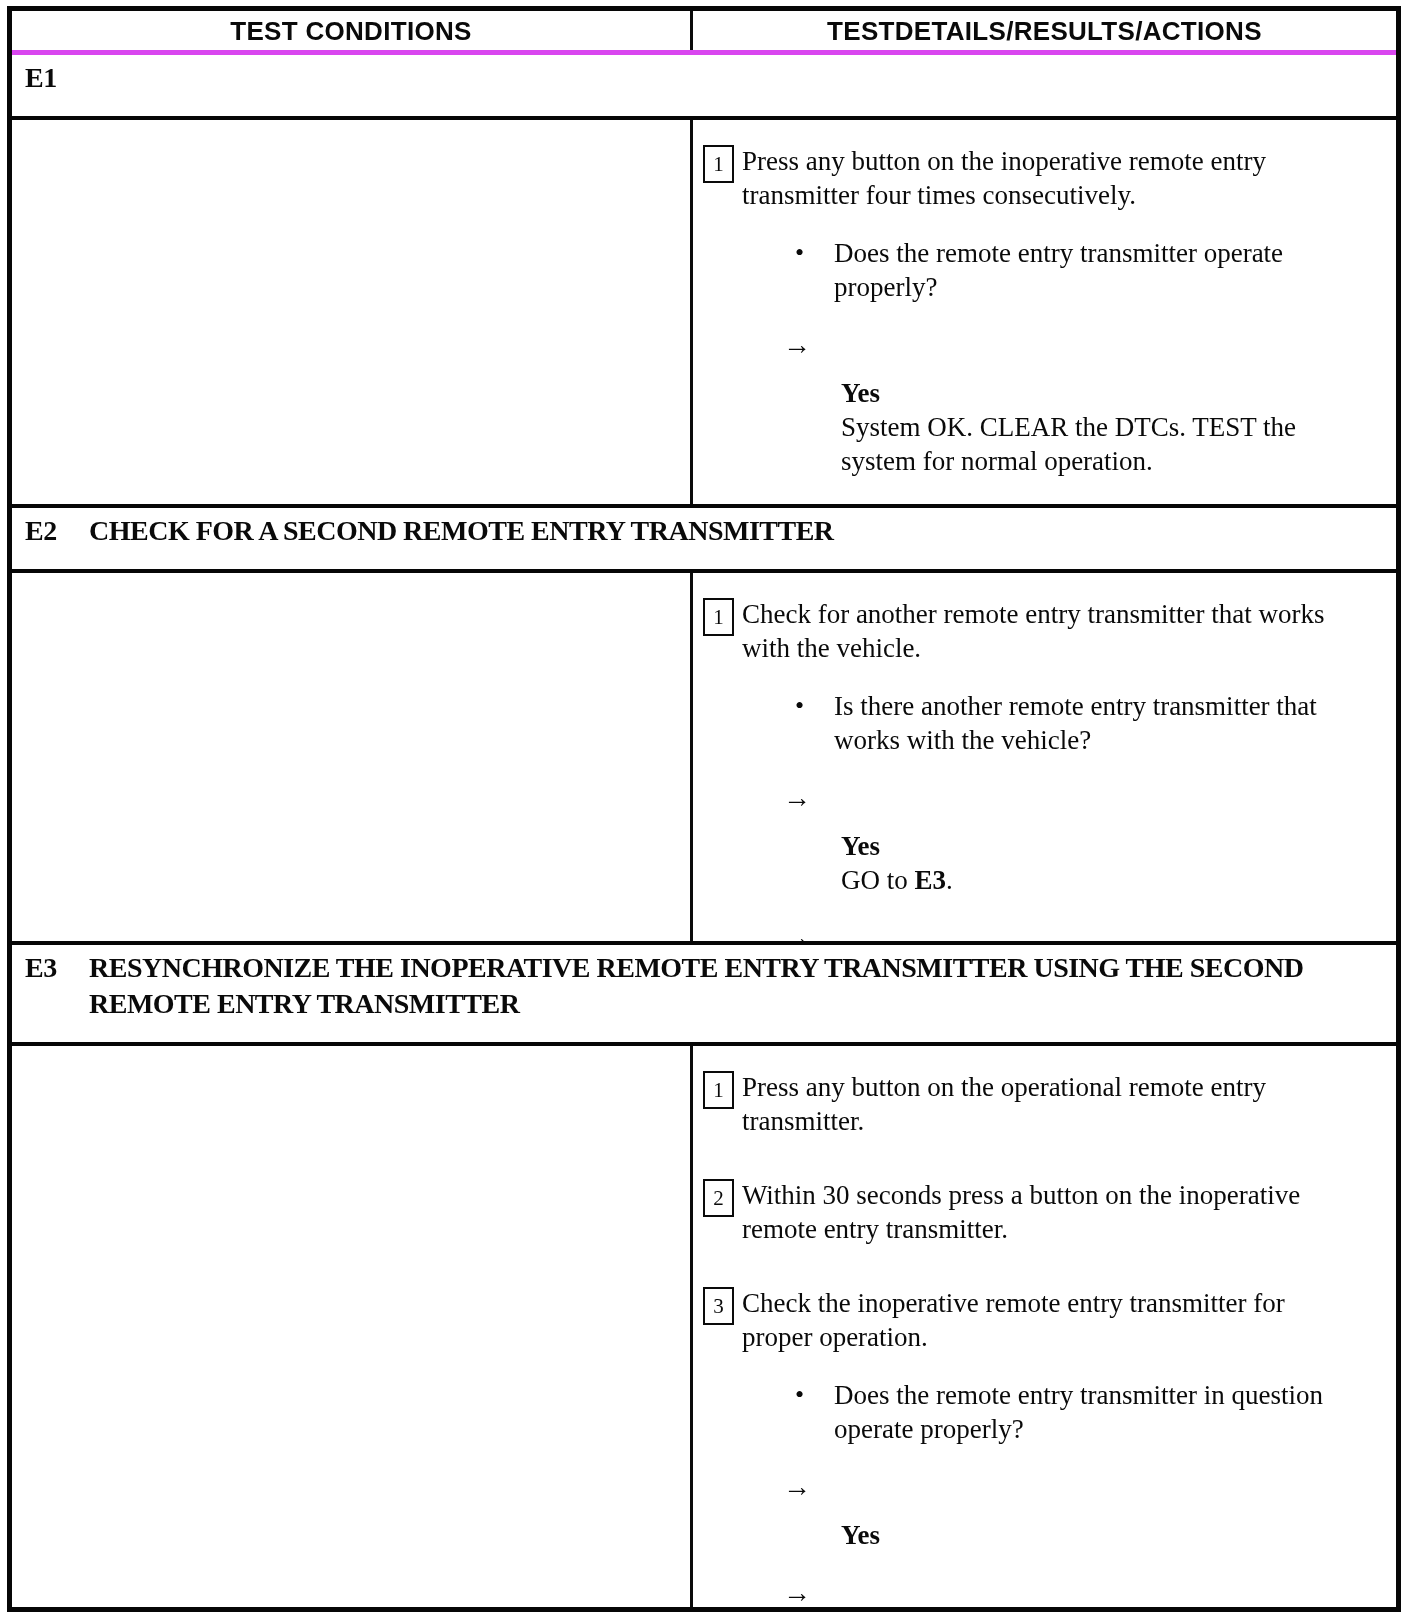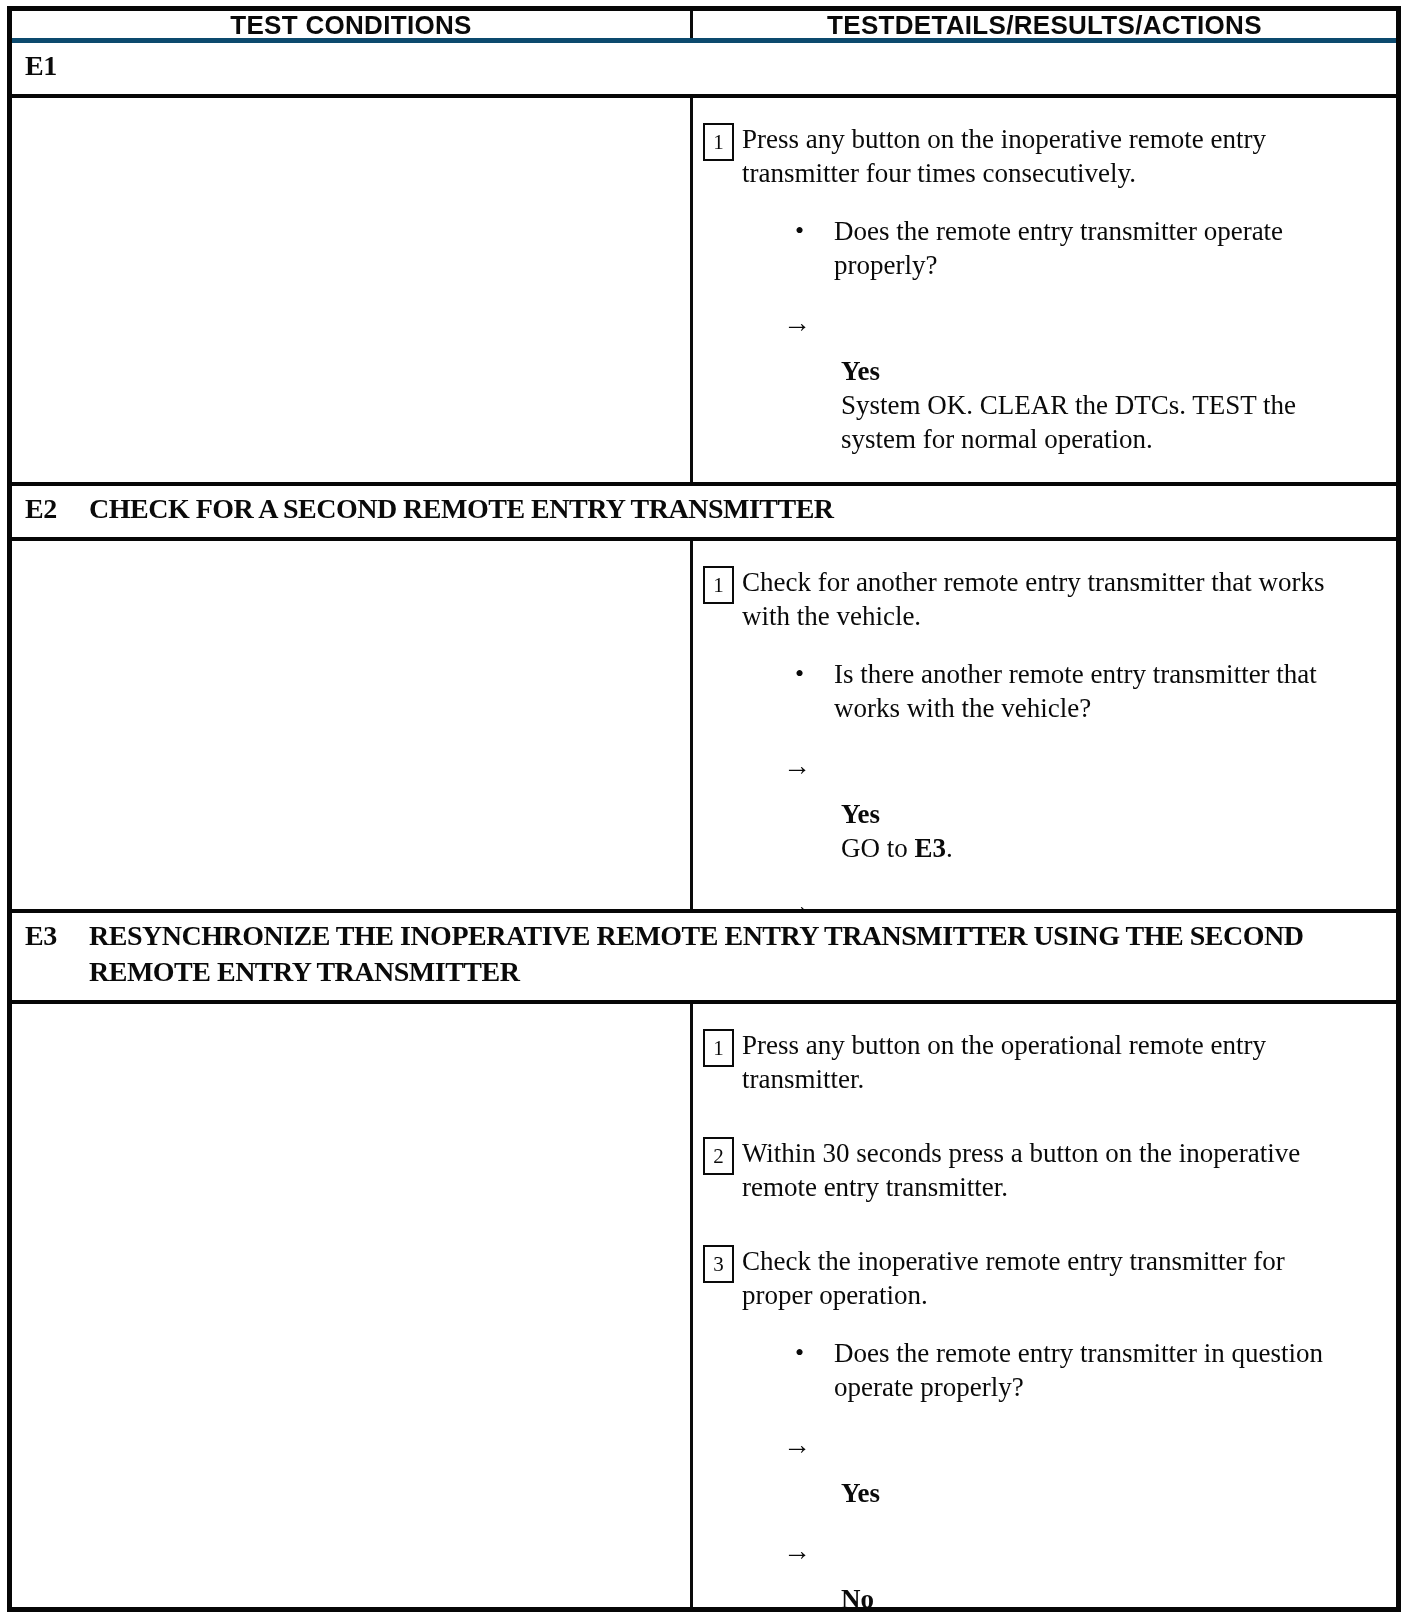--- a/index.html
+++ b/index.html
@@ -17,33 +17,33 @@
     display: flex; flex-direction: column;
     background: #fff;
   }
   .row { display: flex; flex: none; }
   .cell-left {
     width: 49.2%; flex: none;
     border-right: 3px solid #0a0a0a;
   }
   .cell-right { flex: 1; overflow: hidden; }
   
-  .header-row { border-bottom: 5px solid #0c4a6e; height: 32px; }
+  .header-row { border-bottom: 5px solid #d946ef; height: 44px; }
   .th {
     display: flex; align-items: center; justify-content: center;
     font-family: "Liberation Sans", sans-serif;
     font-weight: bold; font-size: 26px; letter-spacing: 0.3px;
     padding-top: 2px;
   }
   
   .section-row {
     flex: none;
     border-bottom: 4px solid #060606;
     display: flex;
-    padding: 5px 10px 10px 13px;
+    padding: 5px 10px 20px 13px;
     font-size: 28px; line-height: 36px;
     font-weight: bold;
     letter-spacing: -0.5px;
     align-items: flex-start;
   }
   .sec-id { width: 64px; flex: none; }
   .sec-title { max-width: 1240px; }
   
   .body-row { border-bottom: 4px solid #060606; overflow: hidden; }
   .body-e1 { height: 388px; }

